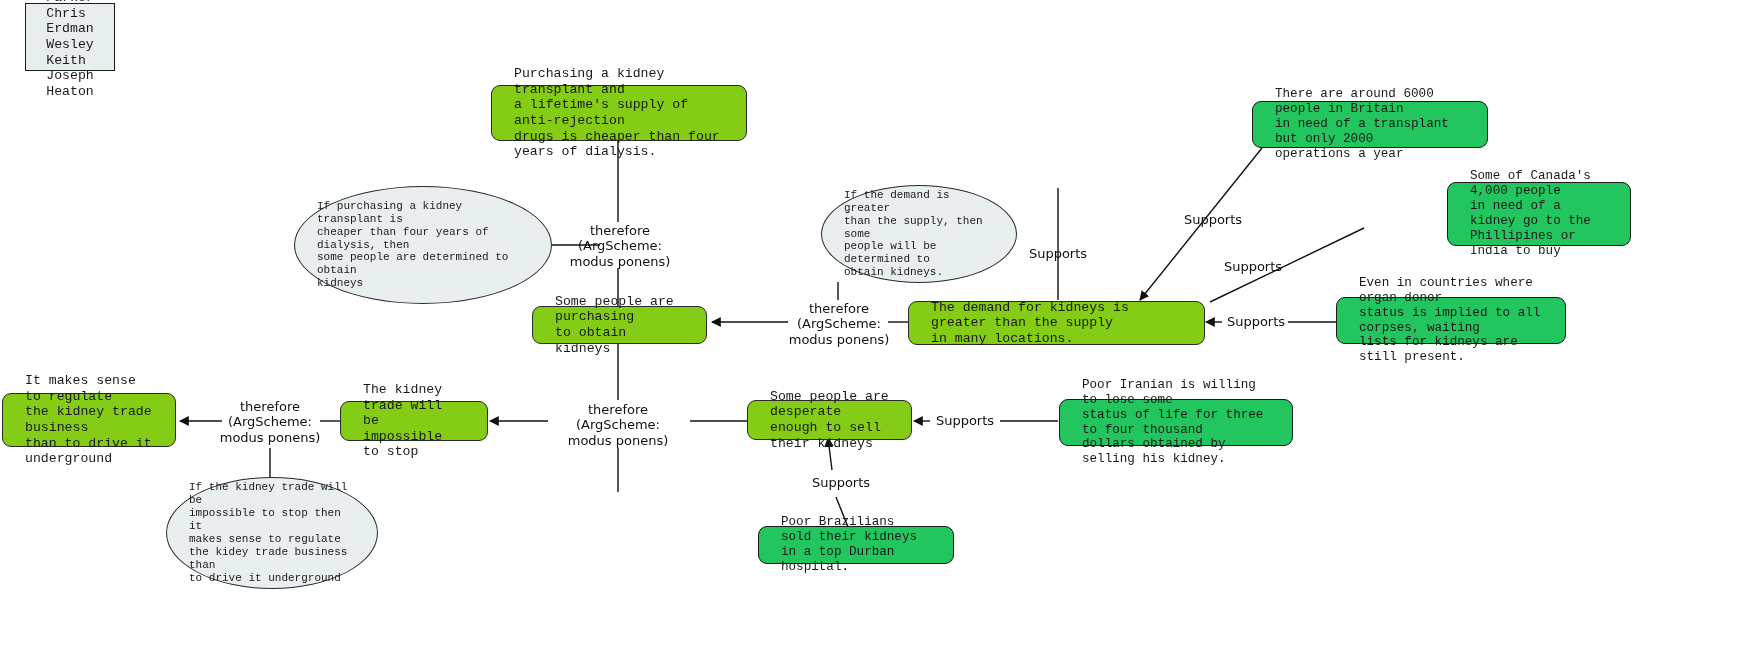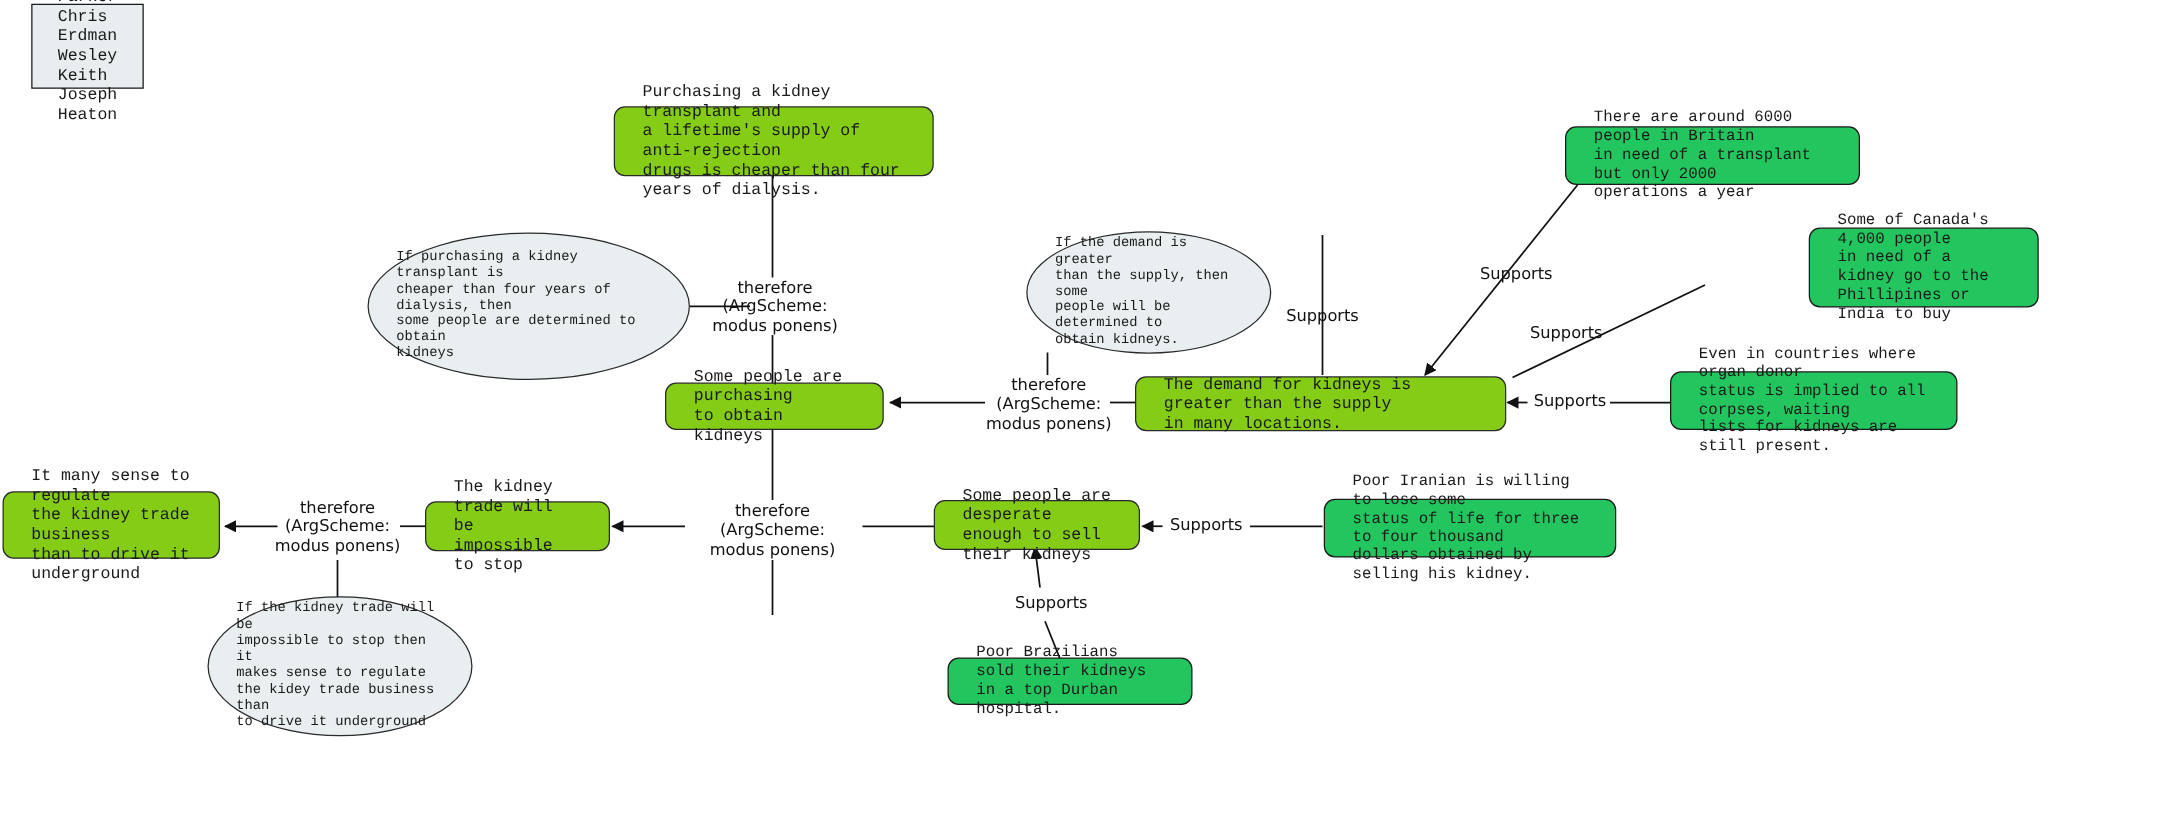--- a/index.html
+++ b/index.html
@@ -139,21 +139,21 @@
 
   <div class="node claim" style="left:532px; top:306px; width:175px; height:38px;">Some people are purchasing
 to obtain kidneys</div>
 
   <div class="node claim" style="left:908px; top:301px; width:297px; height:44px;">The demand for kidneys is greater than the supply
 in many locations.</div>
 
   <div class="node claim" style="left:340px; top:401px; width:148px; height:40px;">The kidney trade will be
 impossible to stop</div>
 
-  <div class="node claim" style="left:2px; top:393px; width:174px; height:54px;">It many sense to regulate
+  <div class="node claim" style="left:2px; top:393px; width:174px; height:54px;">It makes sense to regulate
 the kidney trade business
 than to drive it underground</div>
 
   <div class="node claim" style="left:747px; top:400px; width:165px; height:40px;">Some people are desperate
 enough to sell their kidneys</div>
 
   <div class="node ellipse" style="left:294px; top:186px; width:258px; height:118px;">If purchasing a kidney transplant is
 cheaper than four years of dialysis, then
 some people are determined to obtain
 kidneys</div>

